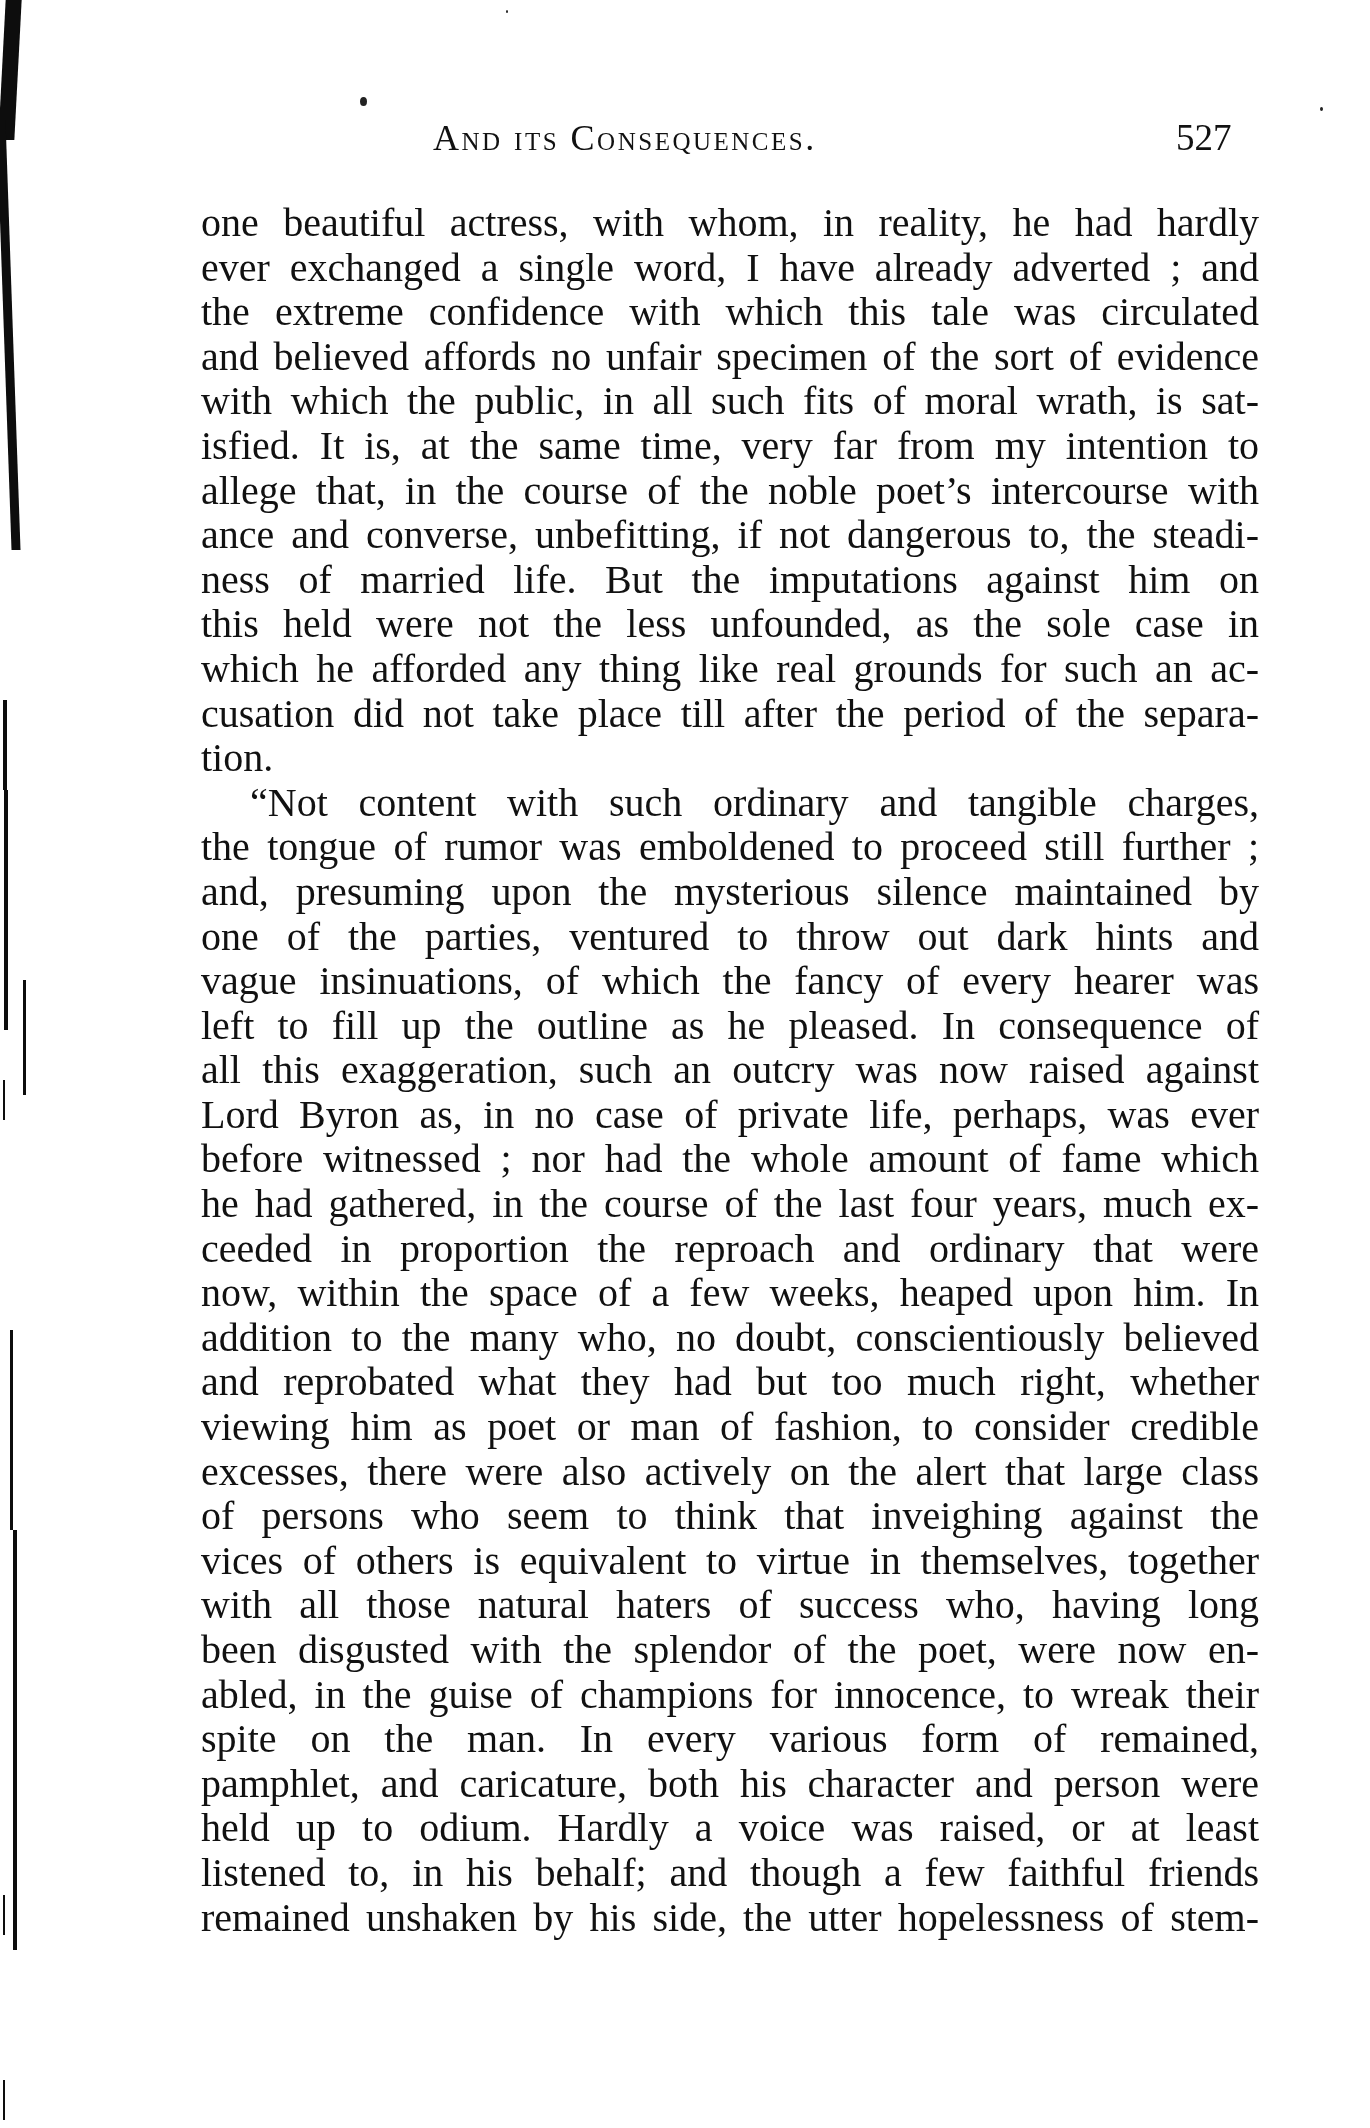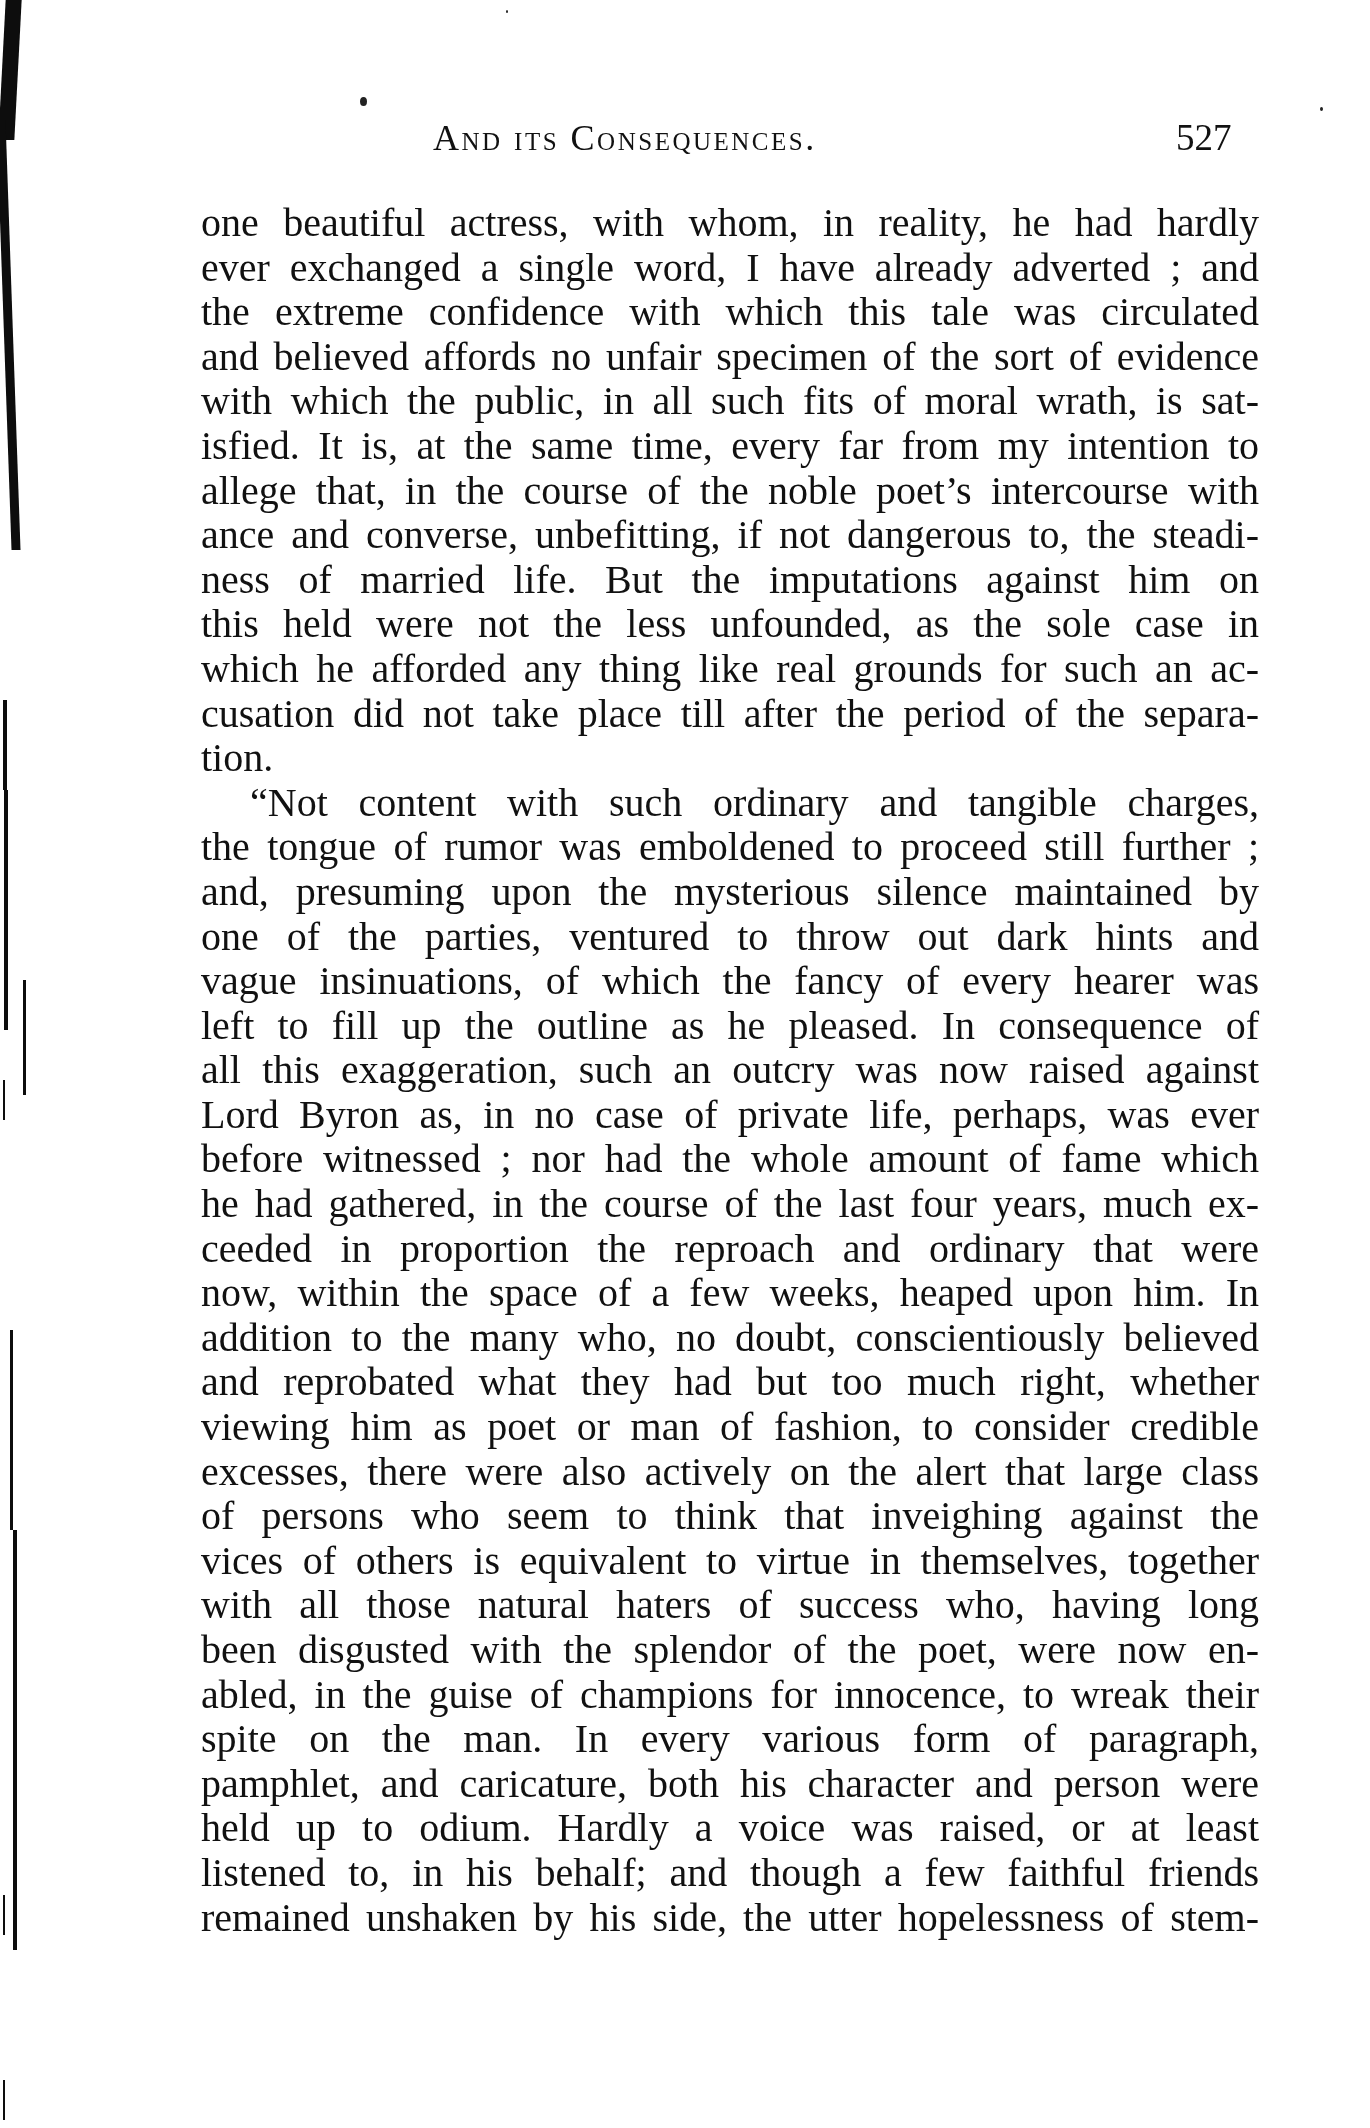--- a/index.html
+++ b/index.html
@@ -87,21 +87,21 @@
 
 <div class="running-head">And its Consequences.</div>
 <div class="page-number">527</div>
 
 <div class="body-text" id="body-text">
     <span class="line">one beautiful actress, with whom, in reality, he had hardly</span>
     <span class="line">ever exchanged a single word, I have already adverted ; and</span>
     <span class="line">the extreme confidence with which this tale was circulated</span>
     <span class="line">and believed affords no unfair specimen of the sort of evidence</span>
     <span class="line">with which the public, in all such fits of moral wrath, is sat-</span>
-    <span class="line">isfied.  It is, at the same time, every far from my intention to</span>
+    <span class="line">isfied.  It is, at the same time, very far from my intention to</span>
     <span class="line">allege that, in the course of the noble poet’s intercourse with</span>
     <span class="line">ance and converse, unbefitting, if not dangerous to, the steadi-</span>
     <span class="line">ness of married life.  But the imputations against him on</span>
     <span class="line">this held were not the less unfounded, as the sole case in</span>
     <span class="line">which he afforded any thing like real grounds for such an ac-</span>
     <span class="line">cusation did not take place till after the period of the separa-</span>
     <span class="line last">tion.</span>
     <span class="line indent">“Not content with such ordinary and tangible charges,</span>
     <span class="line">the tongue of rumor was emboldened to proceed still further ;</span>
     <span class="line">and, presuming upon the mysterious silence maintained by</span>
@@ -116,18 +116,18 @@
     <span class="line">now, within the space of a few weeks, heaped upon him.  In</span>
     <span class="line">addition to the many who, no doubt, conscientiously believed</span>
     <span class="line">and reprobated what they had but too much right, whether</span>
     <span class="line">viewing him as poet or man of fashion, to consider credible</span>
     <span class="line">excesses, there were also actively on the alert that large class</span>
     <span class="line">of persons who seem to think that inveighing against the</span>
     <span class="line">vices of others is equivalent to virtue in themselves, together</span>
     <span class="line">with all those natural haters of success who, having long</span>
     <span class="line">been disgusted with the splendor of the poet, were now en-</span>
     <span class="line">abled, in the guise of champions for innocence, to wreak their</span>
-    <span class="line">spite on the man.  In every various form of paragraph,</span>
+    <span class="line">spite on the man.  In every various form of remained,</span>
     <span class="line">pamphlet, and caricature, both his character and person were</span>
     <span class="line">held up to odium.  Hardly a voice was raised, or at least</span>
     <span class="line">listened to, in his behalf; and though a few faithful friends</span>
     <span class="line">remained unshaken by his side, the utter hopelessness of stem-</span>
   </div>
 
 </body></html>

